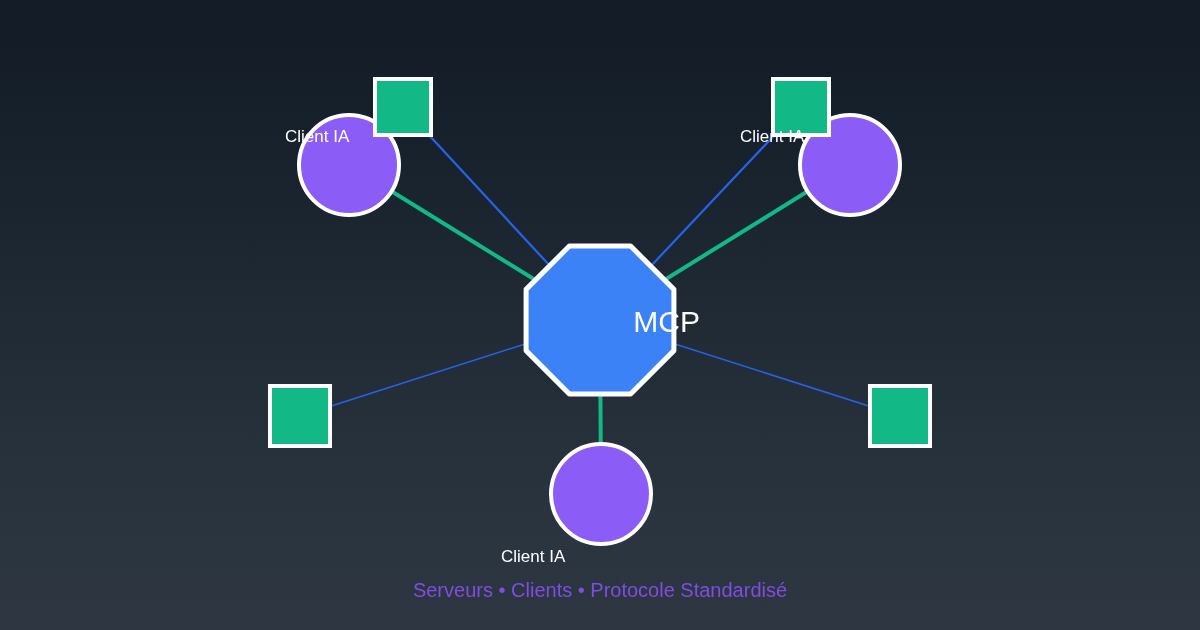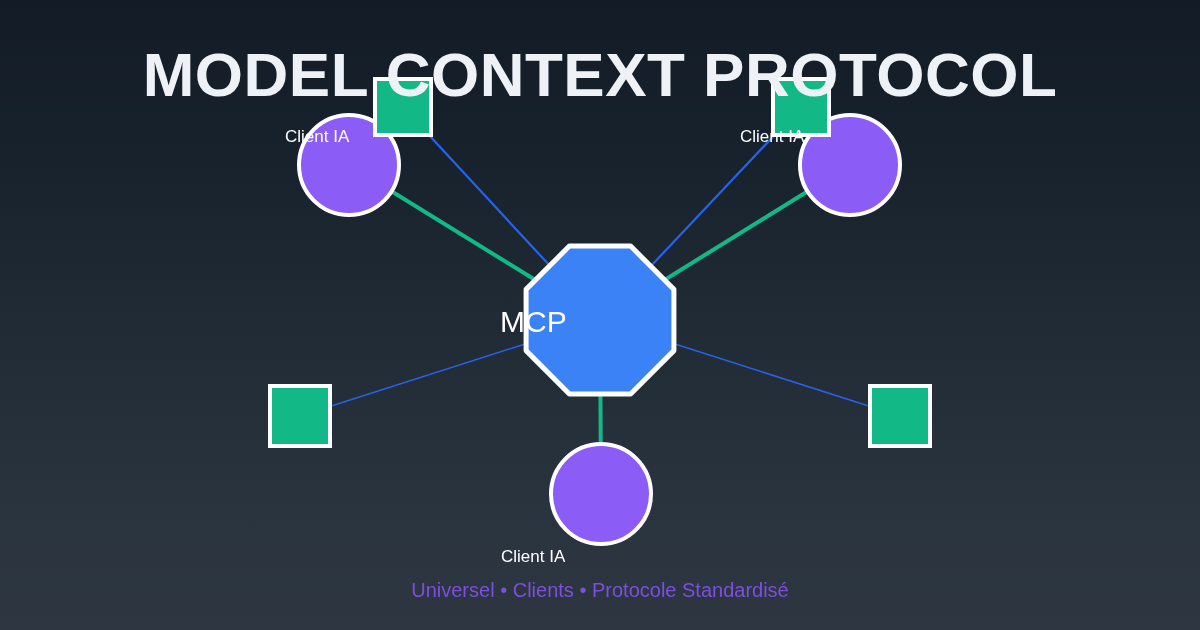--- a/index.html
+++ b/index.html
@@ -49,21 +49,21 @@
     position:absolute;
     text-align:left;
     color:#ffffff;
     font-size:17px;
     line-height:1.1;
     white-space:nowrap;
     pointer-events:none;
   }
   .hub-label {
     position:absolute;
-    text-align:left;
+    text-align:right;
     color:#ffffff;
     font-size:30px;
     line-height:1.1;
     white-space:nowrap;
     pointer-events:none;
   }
 </style>
 </head>
 <body>
 
@@ -84,25 +84,24 @@
         <circle cx="850" cy="165" r="50" fill="#8b5cf6" stroke="#ffffff" stroke-width="4"></circle>
         <circle cx="601" cy="494" r="50" fill="#8b5cf6" stroke="#ffffff" stroke-width="4"></circle>
         <rect x="375" y="79" width="56" height="56" fill="#12b886" stroke="#ffffff" stroke-width="4"></rect>
         <rect x="773" y="79" width="56" height="56" fill="#12b886" stroke="#ffffff" stroke-width="4"></rect>
         <rect x="270" y="386" width="60" height="60" fill="#12b886" stroke="#ffffff" stroke-width="4"></rect>
         <rect x="870" y="386" width="60" height="60" fill="#12b886" stroke="#ffffff" stroke-width="4"></rect>
         <polygon points="630.61,246.09 673.91,289.39 673.91,350.61 630.61,393.91 569.39,393.91 526.09,350.61 526.09,289.39 569.39,246.09" fill="#3b82f6" stroke="#ffffff" stroke-width="5" stroke-linejoin="round"></polygon>
       </g>
   </svg>
 
-  <div class="hdr" id="title">MODEL CONTEXT PROTOCOL</div>
 
 
   <div id="label-layer">
       <div class="node-label" style="left: 285px; top: 128px; width: 200px;">Client IA</div>
       <div class="node-label" style="left: 740px; top: 128px; width: 200px;">Client IA</div>
       <div class="node-label" style="left: 501px; top: 548px; width: 200px;">Client IA</div>
       <div class="hub-label" style="left: 500px; top: 305px; width: 200px;">MCP</div>
     </div>
 
-  <div class="hdr" id="footer">Universel • Clients • Protocole Standardisé</div>
+  <div class="hdr" id="footer">Serveurs • Clients • Protocole Standardisé</div>
 
 </div>
 
 </body></html>

